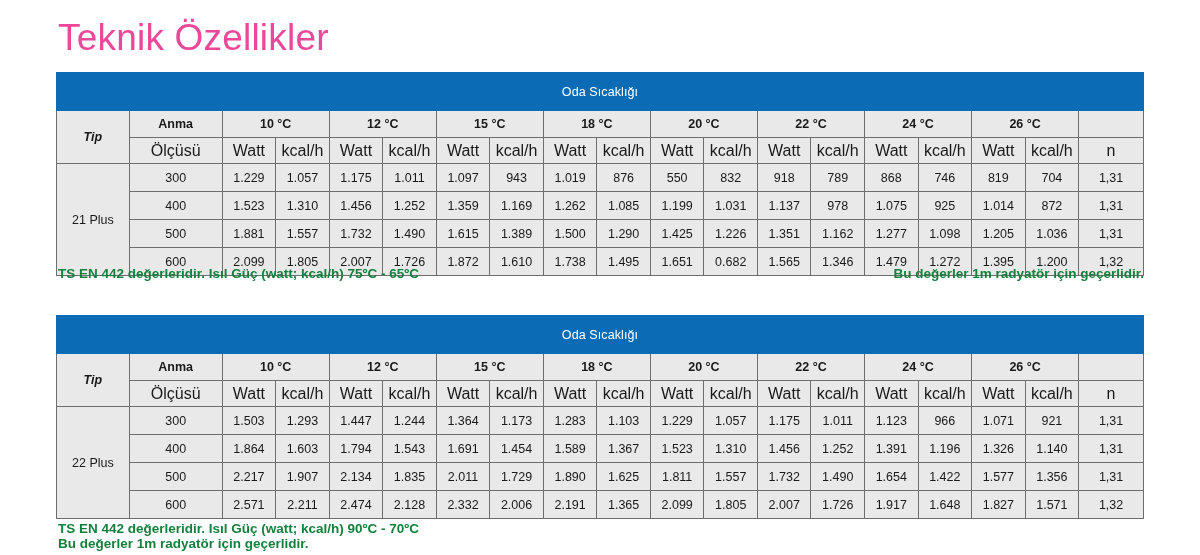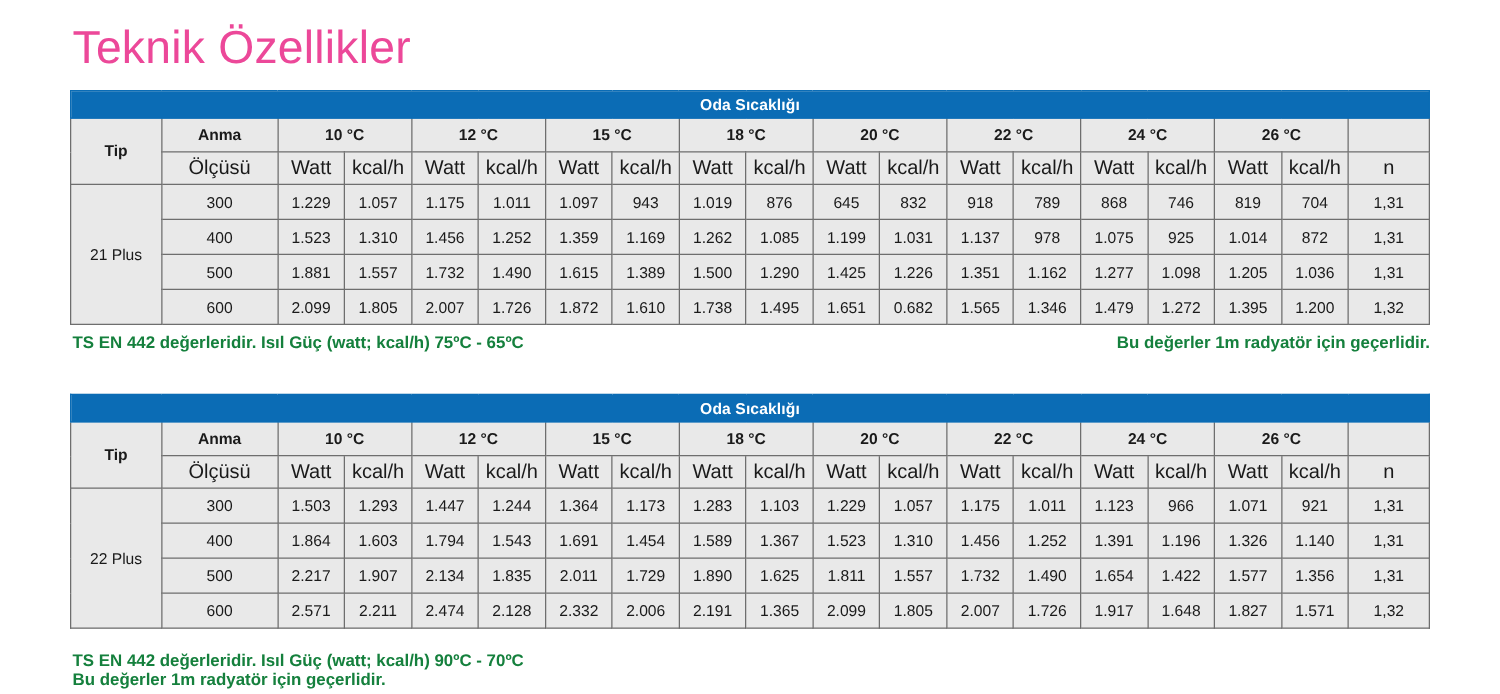--- a/index.html
+++ b/index.html
@@ -62,39 +62,40 @@
     padding: 0;
     box-sizing: border-box;
   }
 
   
   tr.banner td {
     background: #0b6cb5;
     border: 1px solid #0b6cb5;
     color: #ffffff;
     font-size: 12.5px;
-    font-weight: 700;
-    height: 22px;
+    font-weight: 400;
+    height: 38px;
     letter-spacing: 0.1px;
   }
 
   
   tr.hdr-temp td {
     height: 27px;
     font-weight: 700;
     font-size: 12.5px;
   }
   tr.hdr-unit td {
     height: 26px;
     font-weight: 400;
     font-size: 16px;
   }
 
   td.tip-head {
     font-weight: 700;
+    font-style: italic;
   }
   td.anma-head {
     font-weight: 700;
   }
   td.tip-cell {
     font-weight: 400;
     font-size: 12.5px;
   }
   td.blank-cell {
     background: #e9e9e9;
@@ -198,21 +199,21 @@
             <td class="tip-cell" rowspan="4">21 Plus</td>
             <td>300</td>
             <td>1.229</td>
             <td>1.057</td>
             <td>1.175</td>
             <td>1.011</td>
             <td>1.097</td>
             <td>943</td>
             <td>1.019</td>
             <td>876</td>
-            <td>645</td>
+            <td>550</td>
             <td>832</td>
             <td>918</td>
             <td>789</td>
             <td>868</td>
             <td>746</td>
             <td>819</td>
             <td>704</td>
             <td>1,31</td>
           </tr>
           <tr class="data">

